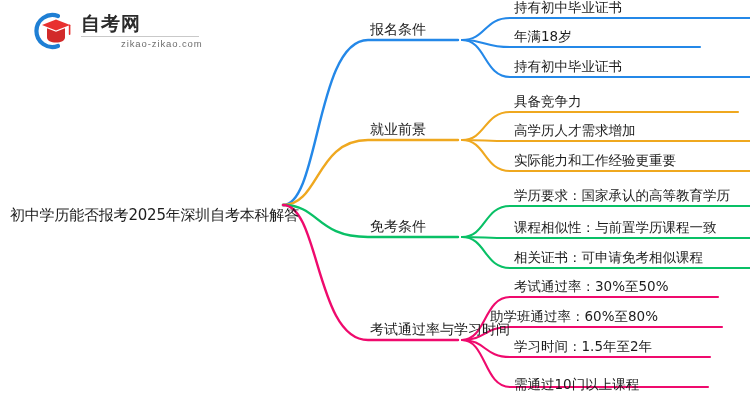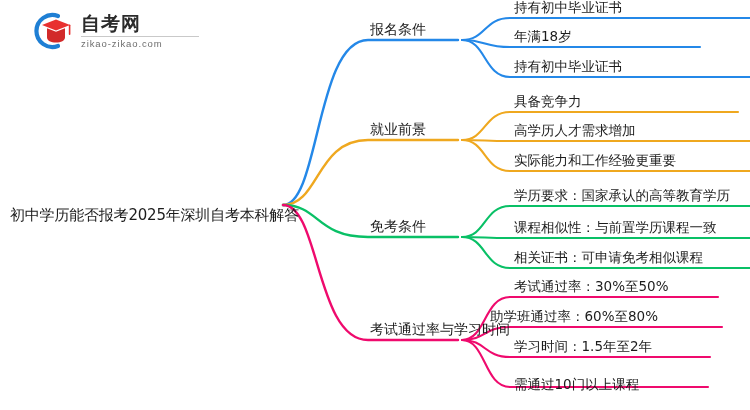--- a/index.html
+++ b/index.html
@@ -57,20 +57,21 @@
     width: 118px;
     height: 1px;
     background: #c9c9c9;
     margin: 3px 0 2px 0;
   }
   #logo-sub {
     font-size: 9.5px;
     color: #6d6d6d;
     letter-spacing: 0.9px;
     font-family: "Liberation Sans", sans-serif;
+    margin-left: 40px;
   }
 
   
   .node-text {
     position: absolute;
     color: #1c1c1c;
     white-space: nowrap;
     font-family: "DejaVu Sans", "Liberation Sans", sans-serif;
   }
   .root-text {

